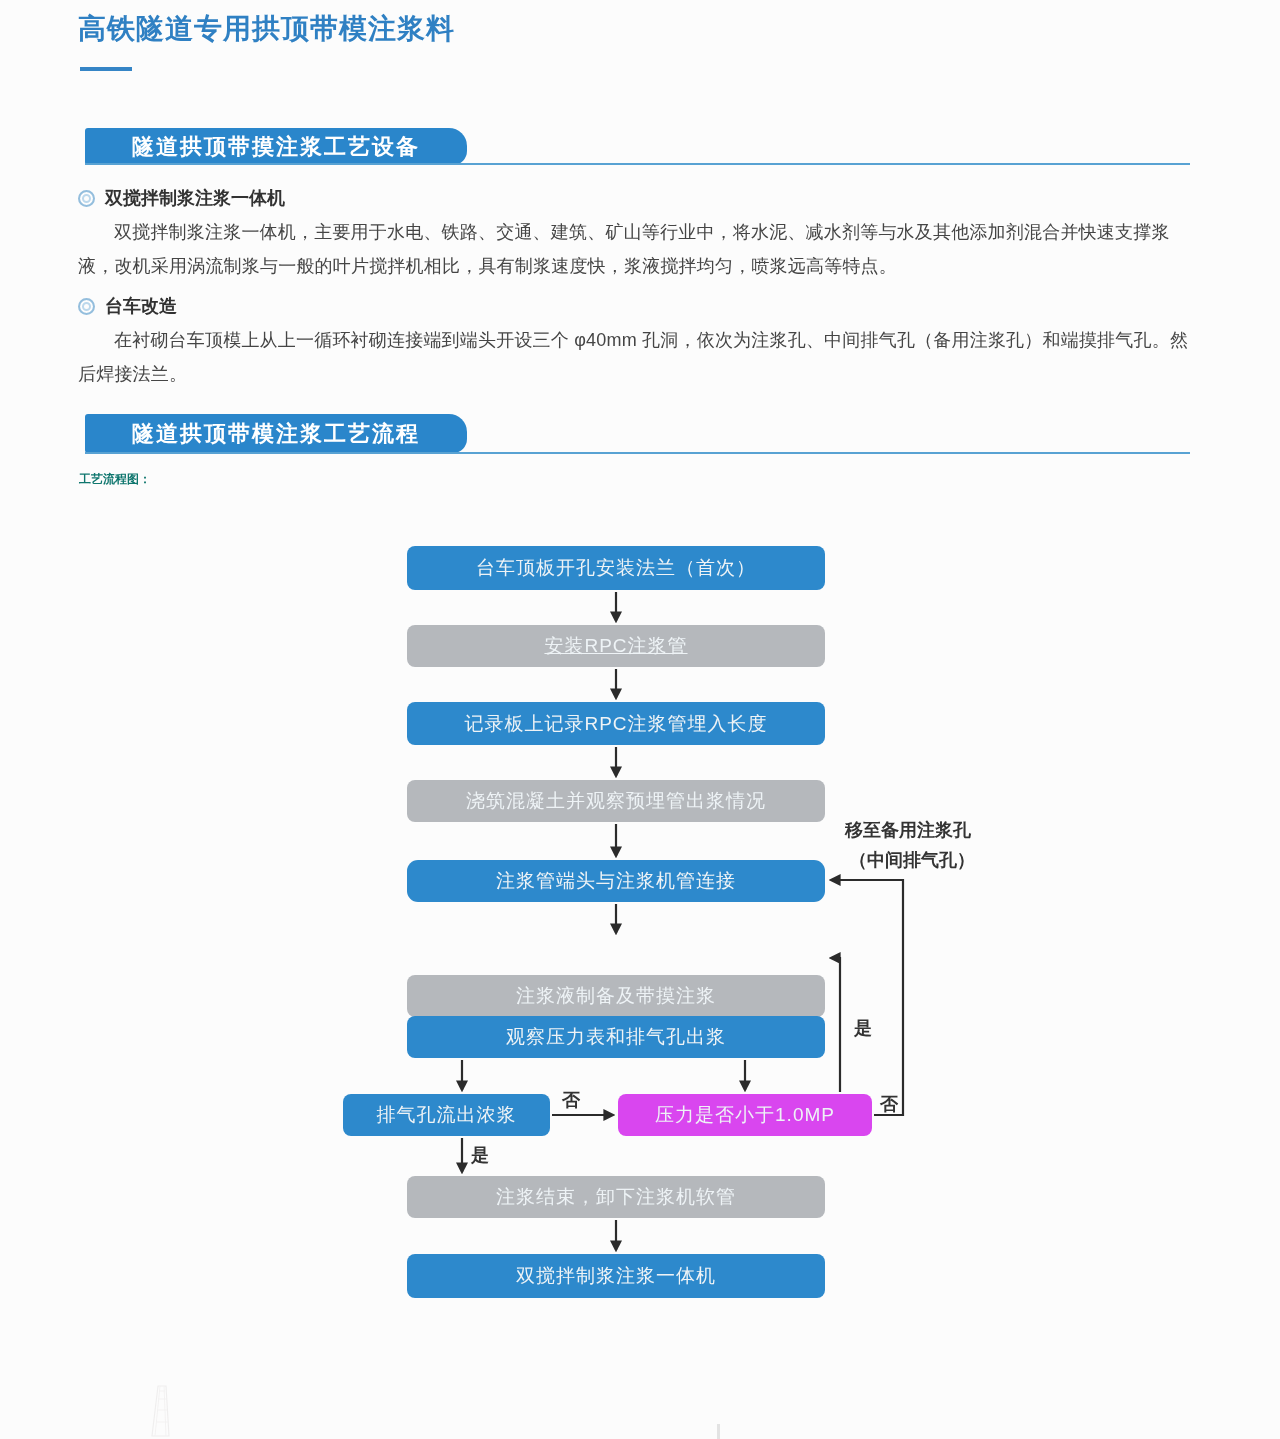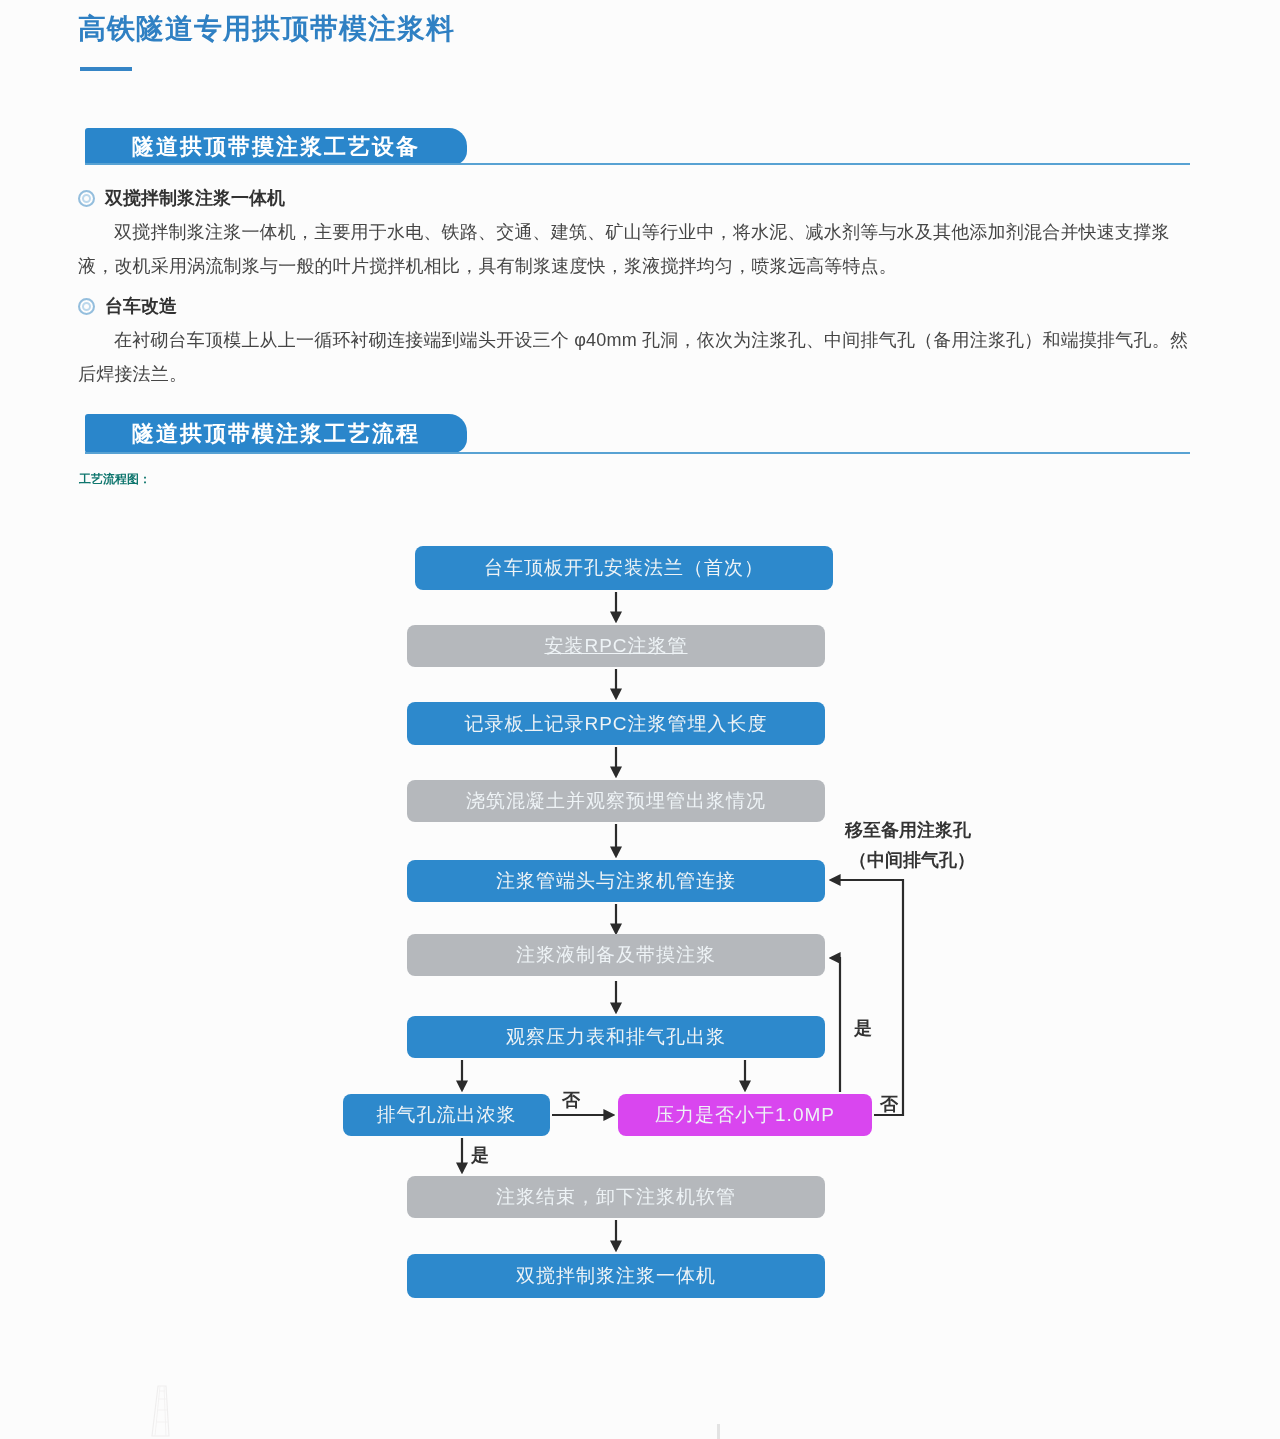--- a/index.html
+++ b/index.html
@@ -84,26 +84,26 @@
         <path d="M616 904 V933" fill="none" stroke="#2b2b2b" stroke-width="2.2" marker-end="url(#arw)"></path>
         <path d="M616 981 V1012" fill="none" stroke="#2b2b2b" stroke-width="2.2" marker-end="url(#arw)"></path>
         <path d="M462 1060 V1090" fill="none" stroke="#2b2b2b" stroke-width="2.2" marker-end="url(#arw)"></path>
         <path d="M745 1060 V1090" fill="none" stroke="#2b2b2b" stroke-width="2.2" marker-end="url(#arw)"></path>
         <path d="M552 1115 H613" fill="none" stroke="#2b2b2b" stroke-width="2.2" marker-end="url(#arw)"></path>
         <path d="M462 1138 V1172" fill="none" stroke="#2b2b2b" stroke-width="2.2" marker-end="url(#arw)"></path>
         <path d="M616 1220 V1250" fill="none" stroke="#2b2b2b" stroke-width="2.2" marker-end="url(#arw)"></path>
         <path d="M840 1092 V958 H831" fill="none" stroke="#2b2b2b" stroke-width="2.2" marker-end="url(#arw)"></path>
         <path d="M874 1115 H903 V880 H831" fill="none" stroke="#2b2b2b" stroke-width="2.2" marker-end="url(#arw)"></path>
       </svg>
-      <div class="node" style="left: 407px; top: 546px; width: 418px; height: 44px; background: rgb(45, 137, 204); margin-left: 8px;">台车顶板开孔安装法兰（首次）</div>
+      <div class="node" style="left: 407px; top: 546px; width: 418px; height: 44px; background: rgb(45, 137, 204);">台车顶板开孔安装法兰（首次）</div>
       <div class="node" style="left: 407px; top: 625px; width: 418px; height: 42px; background: rgb(181, 184, 188); text-decoration: underline;">安装RPC注浆管</div>
       <div class="node" style="left: 407px; top: 702px; width: 418px; height: 43px; background: rgb(45, 137, 204);">记录板上记录RPC注浆管埋入长度</div>
       <div class="node" style="left: 407px; top: 780px; width: 418px; height: 42px; background: rgb(181, 184, 188);">浇筑混凝土并观察预埋管出浆情况</div>
-      <div class="node" style="left: 407px; top: 860px; width: 418px; height: 42px; background: rgb(45, 137, 204);">注浆管端头与注浆机管连接</div>
-      <div class="node" style="left: 407px; top: 934px; width: 418px; height: 42px; background: rgb(181, 184, 188);">注浆液制备及带摸注浆</div>
+      <div class="node" style="left: 407px; top: 860px; width: 418px; height: 42px; background: rgb(45, 137, 204); border-radius: 11px;">注浆管端头与注浆机管连接</div>
+      <div class="node" style="left: 407px; top: 975px; width: 418px; height: 42px; background: rgb(181, 184, 188);">注浆液制备及带摸注浆</div>
       <div class="node" style="left: 407px; top: 1016px; width: 418px; height: 42px; background: rgb(45, 137, 204);">观察压力表和排气孔出浆</div>
       <div class="node" style="left: 343px; top: 1094px; width: 207px; height: 42px; background: rgb(45, 137, 204);">排气孔流出浓浆</div>
       <div class="node" style="left: 618px; top: 1094px; width: 254px; height: 42px; background: #d946ef;">压力是否小于1.0MP</div>
       <div class="node" style="left: 407px; top: 1176px; width: 418px; height: 42px; background: rgb(181, 184, 188);">注浆结束，卸下注浆机软管</div>
       <div class="node" style="left: 407px; top: 1254px; width: 418px; height: 44px; background: rgb(45, 137, 204);">双搅拌制浆注浆一体机</div>
       <div class="flow-note" style="left: 845px; top: 818px;">移至备用注浆孔</div>
       <div class="flow-note" style="left: 849px; top: 848px;">（中间排气孔）</div>
       <div class="flow-note" style="left: 854px; top: 1016px;">是</div>
       <div class="flow-note" style="left: 880px; top: 1092px;">否</div>
       <div class="flow-note" style="left: 562px; top: 1088px;">否</div>

